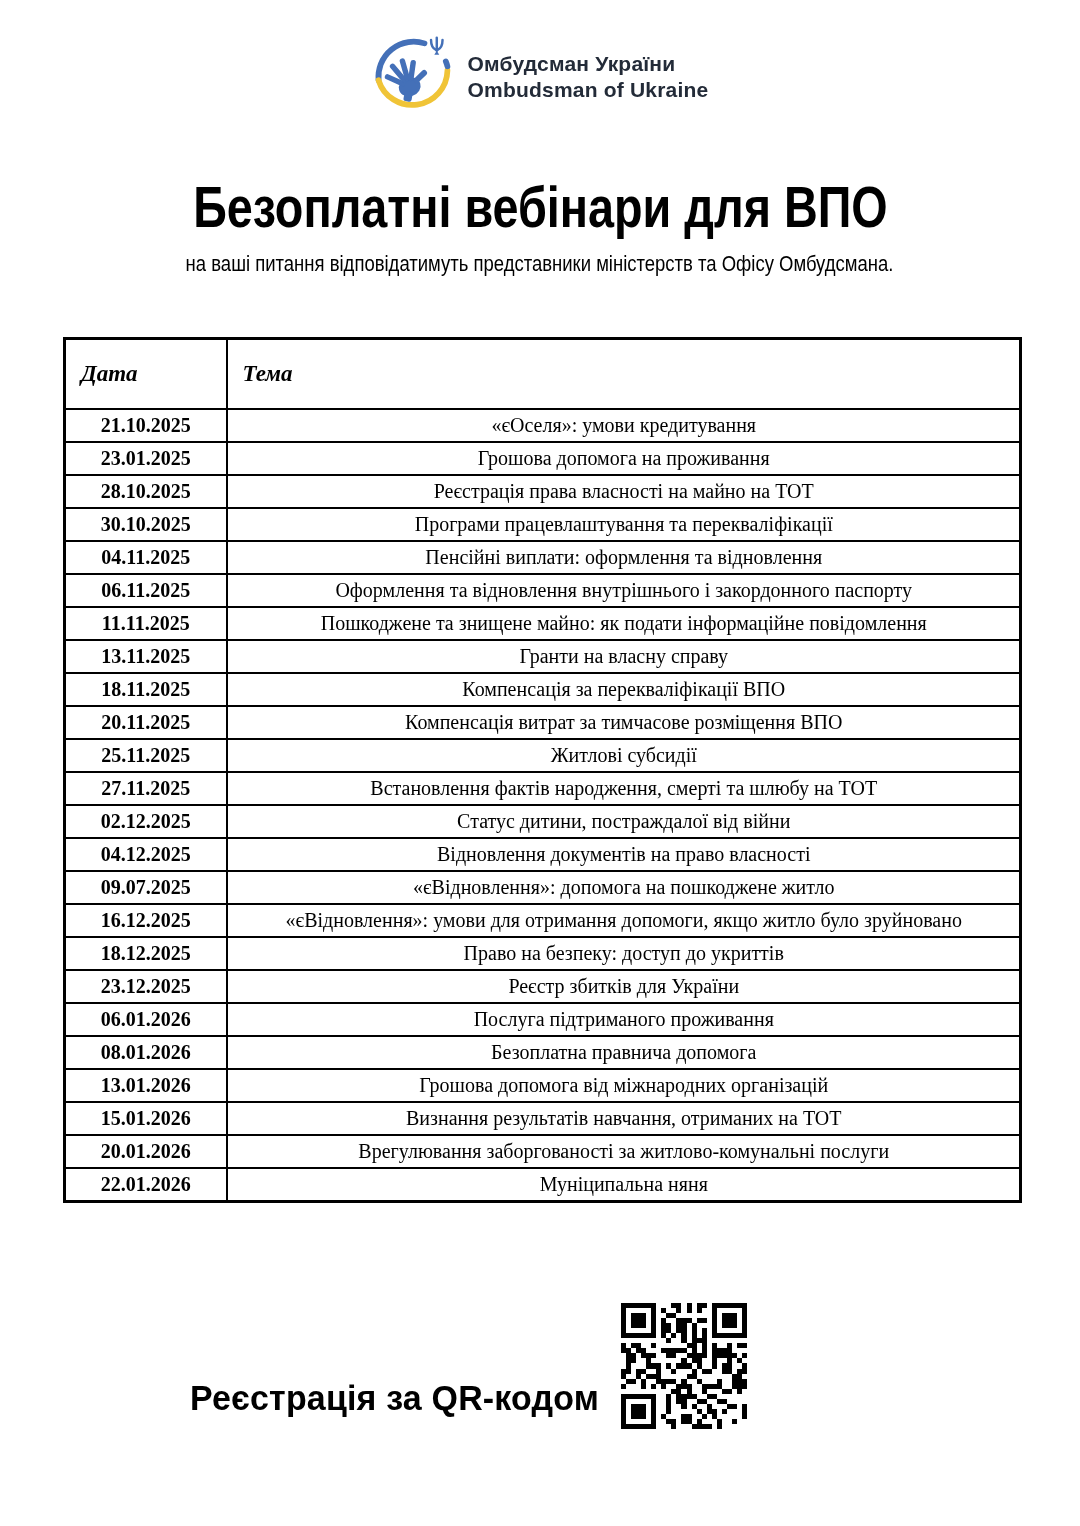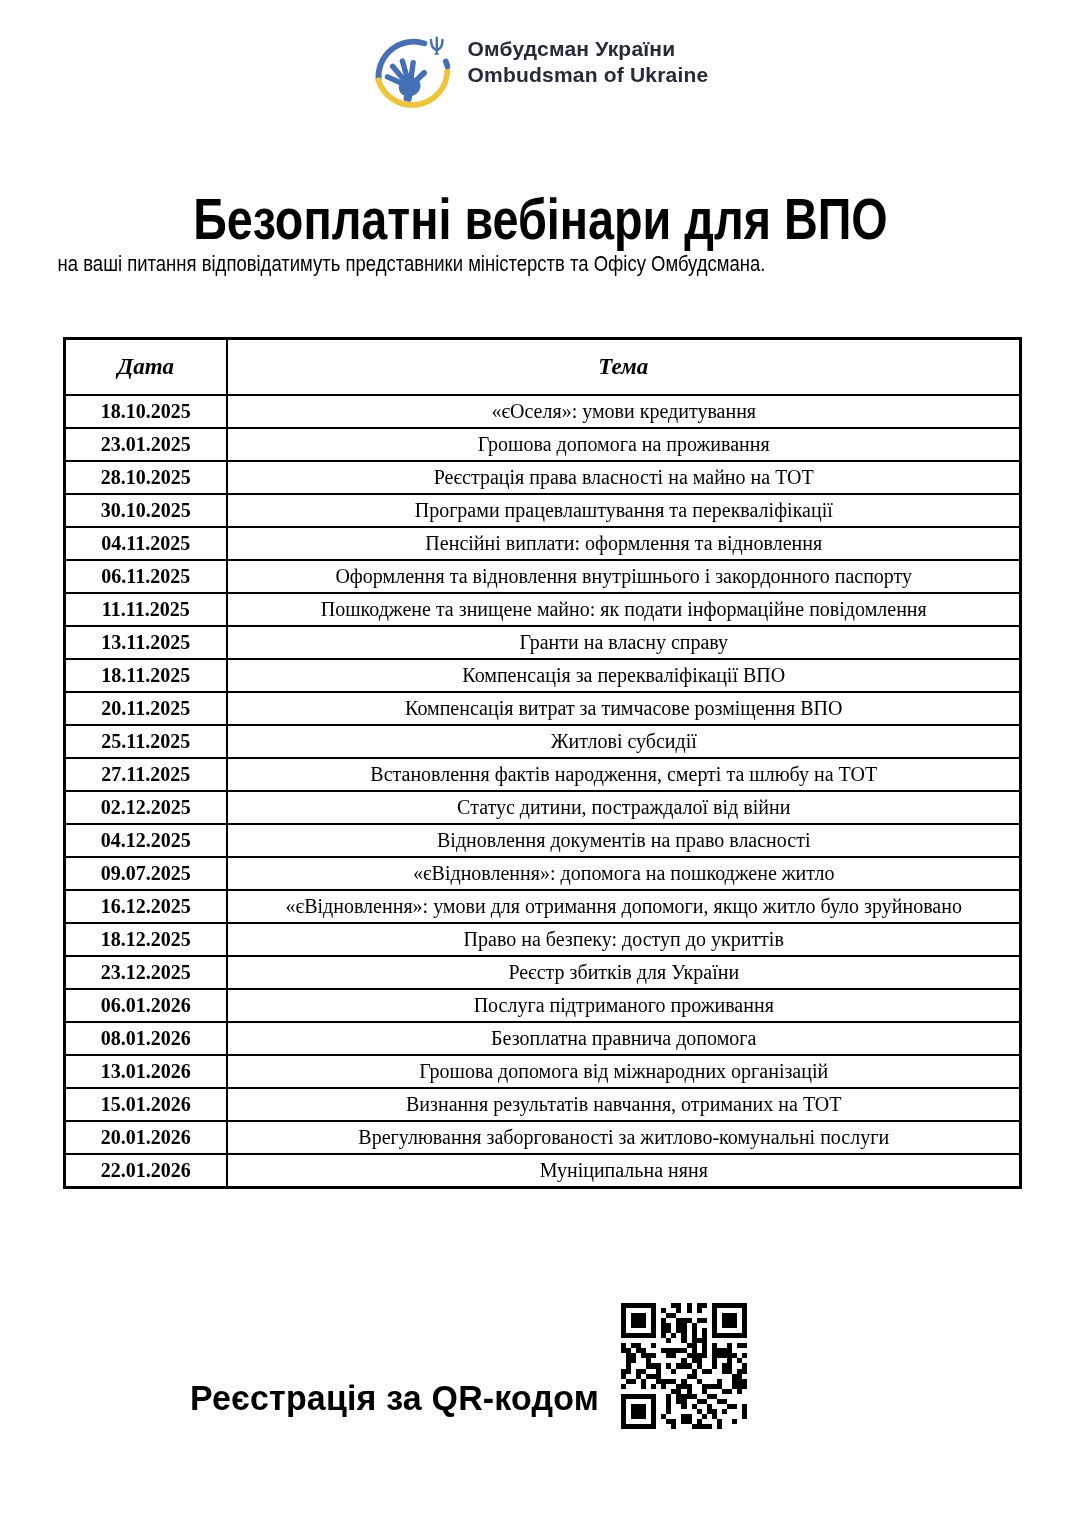--- a/index.html
+++ b/index.html
@@ -8,55 +8,55 @@
     width:1080px;height:1526px;
     background:#ffffff;
     font-family:"Liberation Sans",sans-serif;
     color:#000;
     overflow:hidden;
   }
 
   
   .logo-row{
     position:absolute;top:36px;left:0;width:1080px;
-    display:flex;justify-content:center;gap:14px;
+    display:flex;justify-content:center;align-items:center;gap:14px;
   }
   .logo-mark{width:82px;height:82px;flex:0 0 auto;}
   .logo-text{
     font-weight:bold;font-size:21px;line-height:1.25;
     color:#232b38;letter-spacing:.2px;
   }
 
   
-  .title-wrap{position:absolute;top:190px;left:0;width:1080px;text-align:center;}
+  .title-wrap{position:absolute;top:178px;left:0;width:1080px;text-align:center;}
   .title{
     display:inline-block;font-weight:bold;font-size:57px;line-height:1.05;
     transform:scaleX(.82);transform-origin:center;white-space:nowrap;
     letter-spacing:0px;color:#000;
   }
-  .subtitle-wrap{position:absolute;top:252px;left:0;width:1080px;text-align:left;}
+  .subtitle-wrap{position:absolute;top:252px;left:0;width:1080px;text-align:center;}
   .subtitle{
     display:inline-block;font-size:21.5px;transform:scaleX(.86);
     transform-origin:center;white-space:nowrap;color:#000;
   }
 
   
   .sched-table{
     position:absolute;top:337px;left:63px;width:959px;
     border-collapse:collapse;table-layout:fixed;
     font-family:"Liberation Serif",serif;
   }
   .sched-table, .sched-table th, .sched-table td{
     border:2.5px solid #000;
   }
   .sched-table{border-width:3px;}
   .sched-table col.c-date{width:162px;}
   .sched-table th{
     height:38px;font-size:23px;font-weight:bold;font-style:italic;
-    text-align:center;vertical-align:middle;padding:8px;
+    text-align:left;vertical-align:middle;padding:15px;
   }
   .sched-table td{
     height:31px;font-size:20px;vertical-align:middle;padding:0;
     overflow:hidden;white-space:nowrap;
   }
   .sched-table td.date{font-weight:bold;text-align:center;}
   .sched-table td.topic{text-align:center;padding-left:5px;padding-right:4px;}
 
   
   .footer-label{
@@ -116,21 +116,21 @@
         <col>
       </colgroup>
     <thead>
       <tr>
         <th>Дата</th>
         <th>Тема</th>
       </tr>
     </thead>
     <tbody id="sched-body">
         <tr>
-          <td class="date">18.10.2025</td>
+          <td class="date">21.10.2025</td>
           <td class="topic">«єОселя»: умови кредитування</td>
         </tr>
         <tr>
           <td class="date">23.01.2025</td>
           <td class="topic">Грошова допомога на проживання</td>
         </tr>
         <tr>
           <td class="date">28.10.2025</td>
           <td class="topic">Реєстрація права власності на майно на ТОТ</td>
         </tr>

